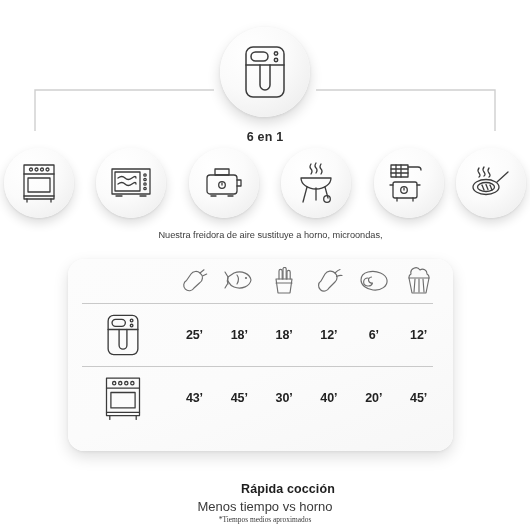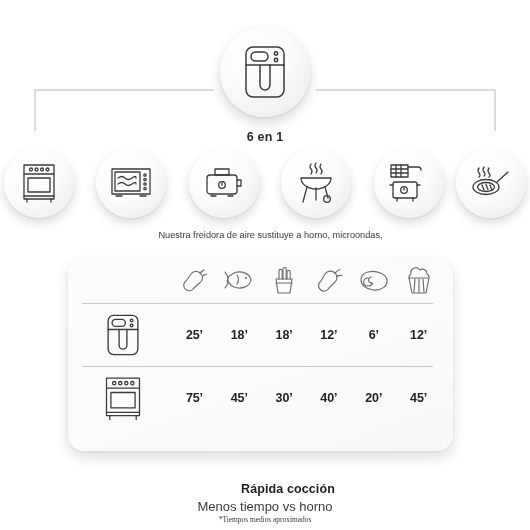--- a/index.html
+++ b/index.html
@@ -291,21 +291,21 @@
           <circle cx="9" cy="6.5" r="1.5"></circle>
             <circle cx="14.5" cy="6.5" r="1.5"></circle>
           <circle cx="20" cy="6.5" r="1.5"></circle>
             <circle cx="25.5" cy="6.5" r="1.5"></circle>
           <rect x="6" y="15" width="22" height="14"></rect>
           <line x1="2" y1="33" x2="32" y2="33"></line>
           <line x1="5" y1="36" x2="5" y2="39.5"></line>
             <line x1="29" y1="36" x2="29" y2="39.5"></line>
         </svg>
       </div>
-      <div class="val-cell">75’</div>
+      <div class="val-cell">43’</div>
       <div class="val-cell">45’</div>
       <div class="val-cell">30’</div>
       <div class="val-cell">40’</div>
       <div class="val-cell">20’</div>
       <div class="val-cell">45’</div>
 
     </div>
   </div>
 
   <div class="footer">

